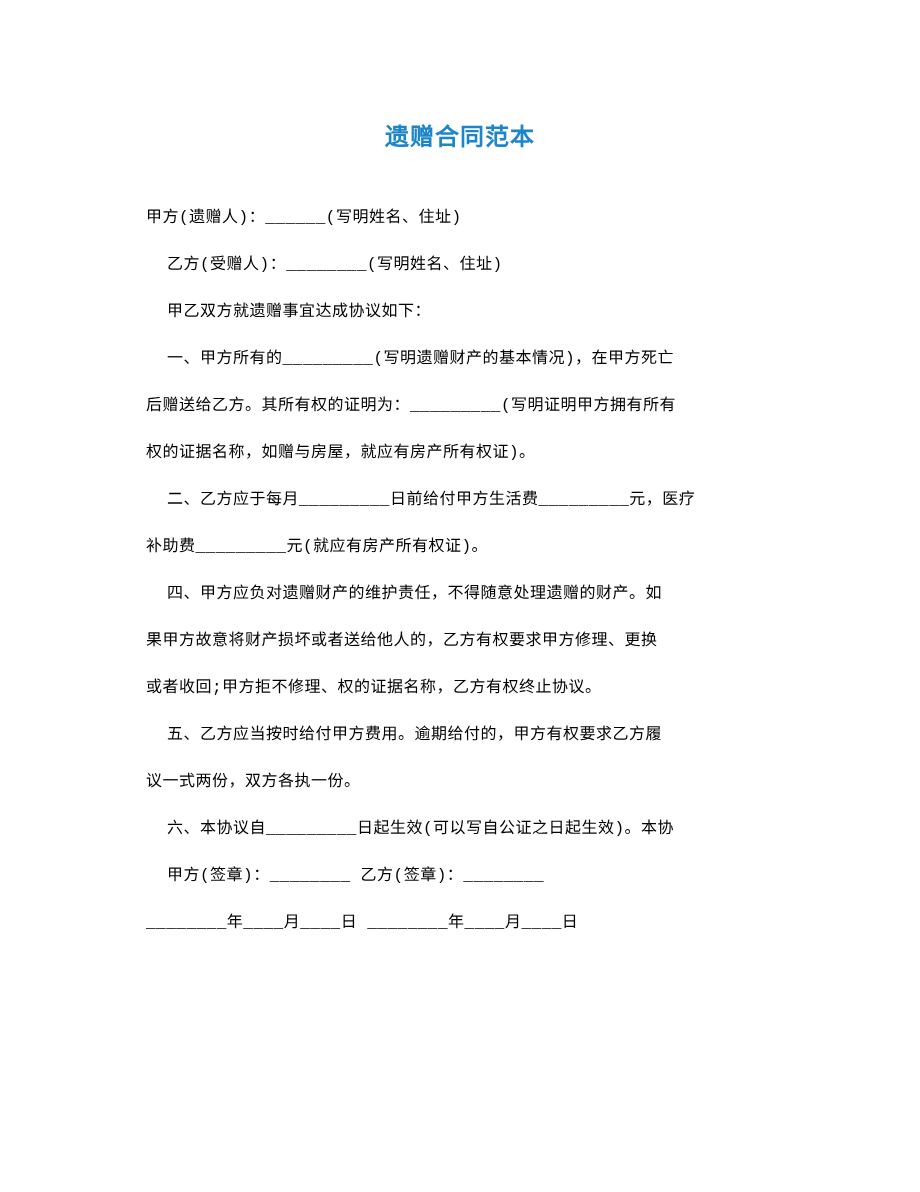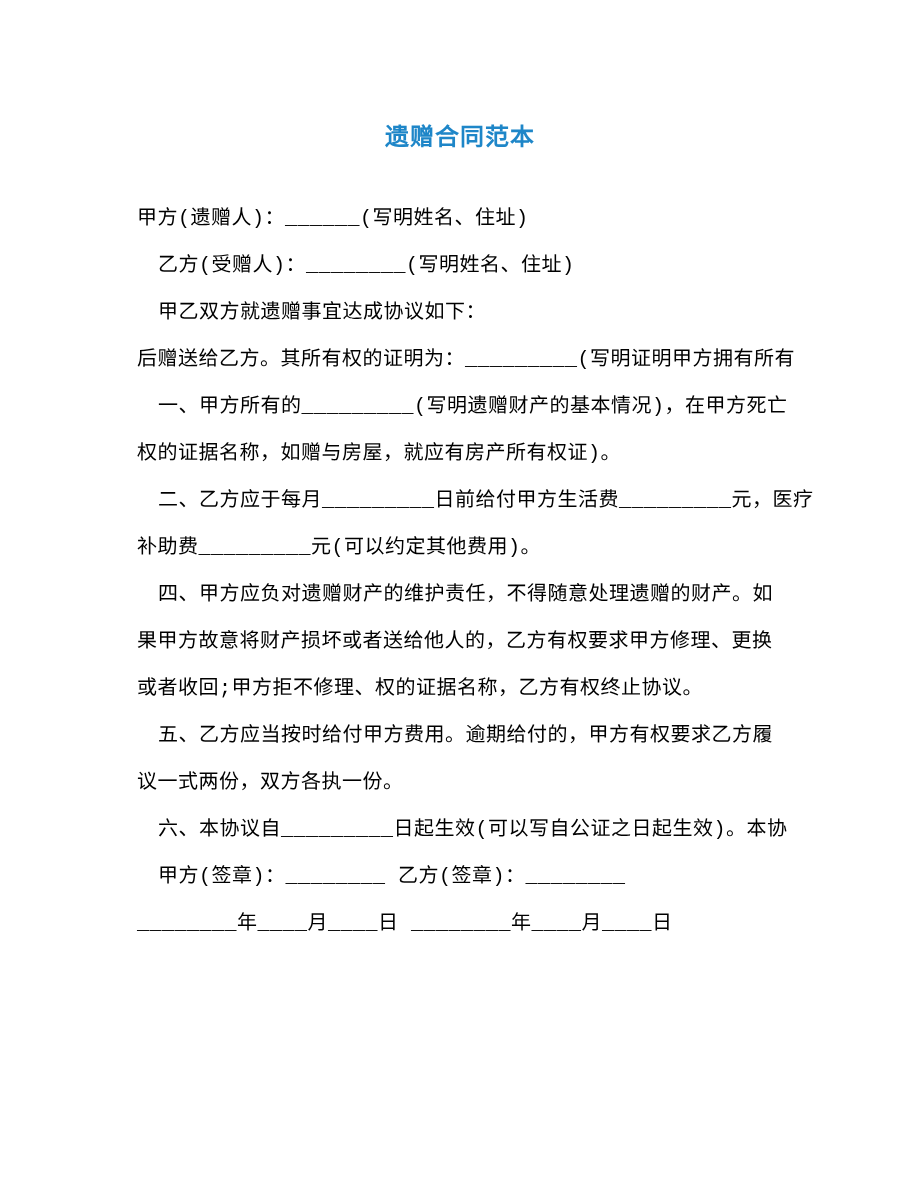--- a/index.html
+++ b/index.html
@@ -26,23 +26,23 @@
     text-align: center;
     font-size: 24px;
     font-weight: bold;
     line-height: 30px;
     letter-spacing: 1px;
     color: #1e86c8; 
   }
   .doc-body {
     position: absolute;
     top: 195px;
-    left: 137px;
+    left: 146px;
     width: 665px;
-    font-size: 20px;
+    font-size: 16px;
   }
   .line {
     height: 47px;
     line-height: 47px;
     white-space: pre;
     letter-spacing: 0.5px;
   }
   .line.indent {
     padding-left: 21px;
   }
@@ -60,25 +60,25 @@
 </head>
 <body>
 
 <div class="page" style="background: rgb(255, 255, 255); color: rgb(0, 0, 0);">
   <h1 class="doc-title" style="color: rgb(30, 134, 200);">遗赠合同范本</h1>
 
   <div class="doc-body">
       <div class="line">甲方(遗赠人)：______(写明姓名、住址)</div>
       <div class="line indent">乙方(受赠人)：________(写明姓名、住址)</div>
       <div class="line indent">甲乙双方就遗赠事宜达成协议如下：</div>
+      <div class="line indent">一、甲方所有的_________(写明遗赠财产的基本情况)，在甲方死亡</div>
       <div class="line">后赠送给乙方。其所有权的证明为：_________(写明证明甲方拥有所有</div>
-      <div class="line indent">一、甲方所有的_________(写明遗赠财产的基本情况)，在甲方死亡</div>
       <div class="line">权的证据名称，如赠与房屋，就应有房产所有权证)。</div>
       <div class="line indent">二、乙方应于每月_________日前给付甲方生活费_________元，医疗</div>
-      <div class="line">补助费_________元(可以约定其他费用)。</div>
+      <div class="line">补助费_________元(就应有房产所有权证)。</div>
       <div class="line indent">四、甲方应负对遗赠财产的维护责任，不得随意处理遗赠的财产。如</div>
       <div class="line">果甲方故意将财产损坏或者送给他人的，乙方有权要求甲方修理、更换</div>
       <div class="line">或者收回;甲方拒不修理、权的证据名称，乙方有权终止协议。</div>
       <div class="line indent">五、乙方应当按时给付甲方费用。逾期给付的，甲方有权要求乙方履</div>
       <div class="line">议一式两份，双方各执一份。</div>
       <div class="line indent">六、本协议自_________日起生效(可以写自公证之日起生效)。本协</div>
       <div class="line indent">甲方(签章)：________ 乙方(签章)：________</div>
       <div class="line">________年____月____日 ________年____月____日</div>
     </div>
 

